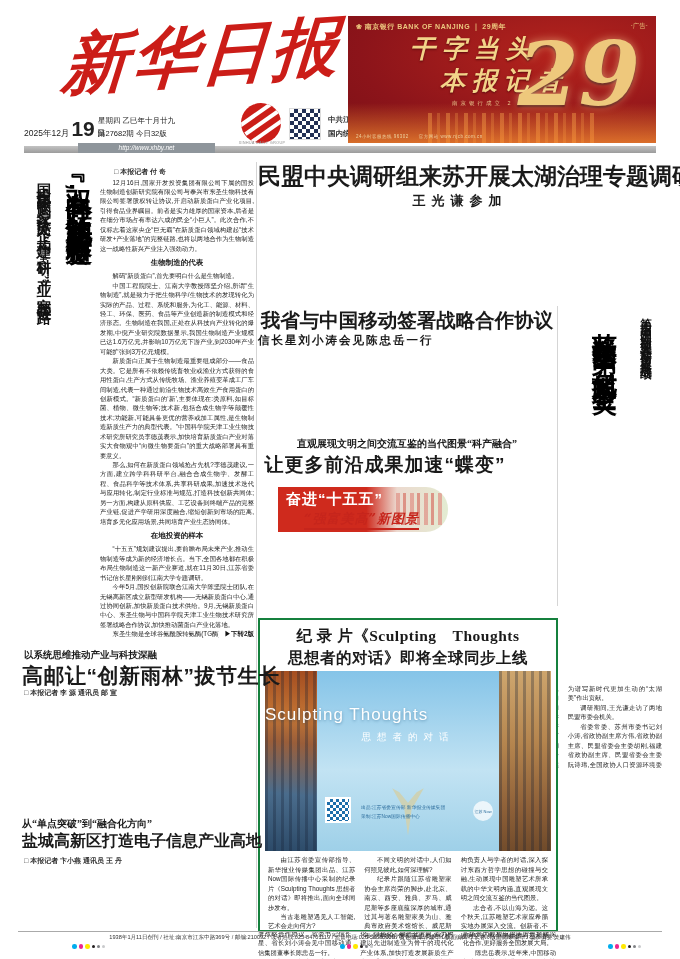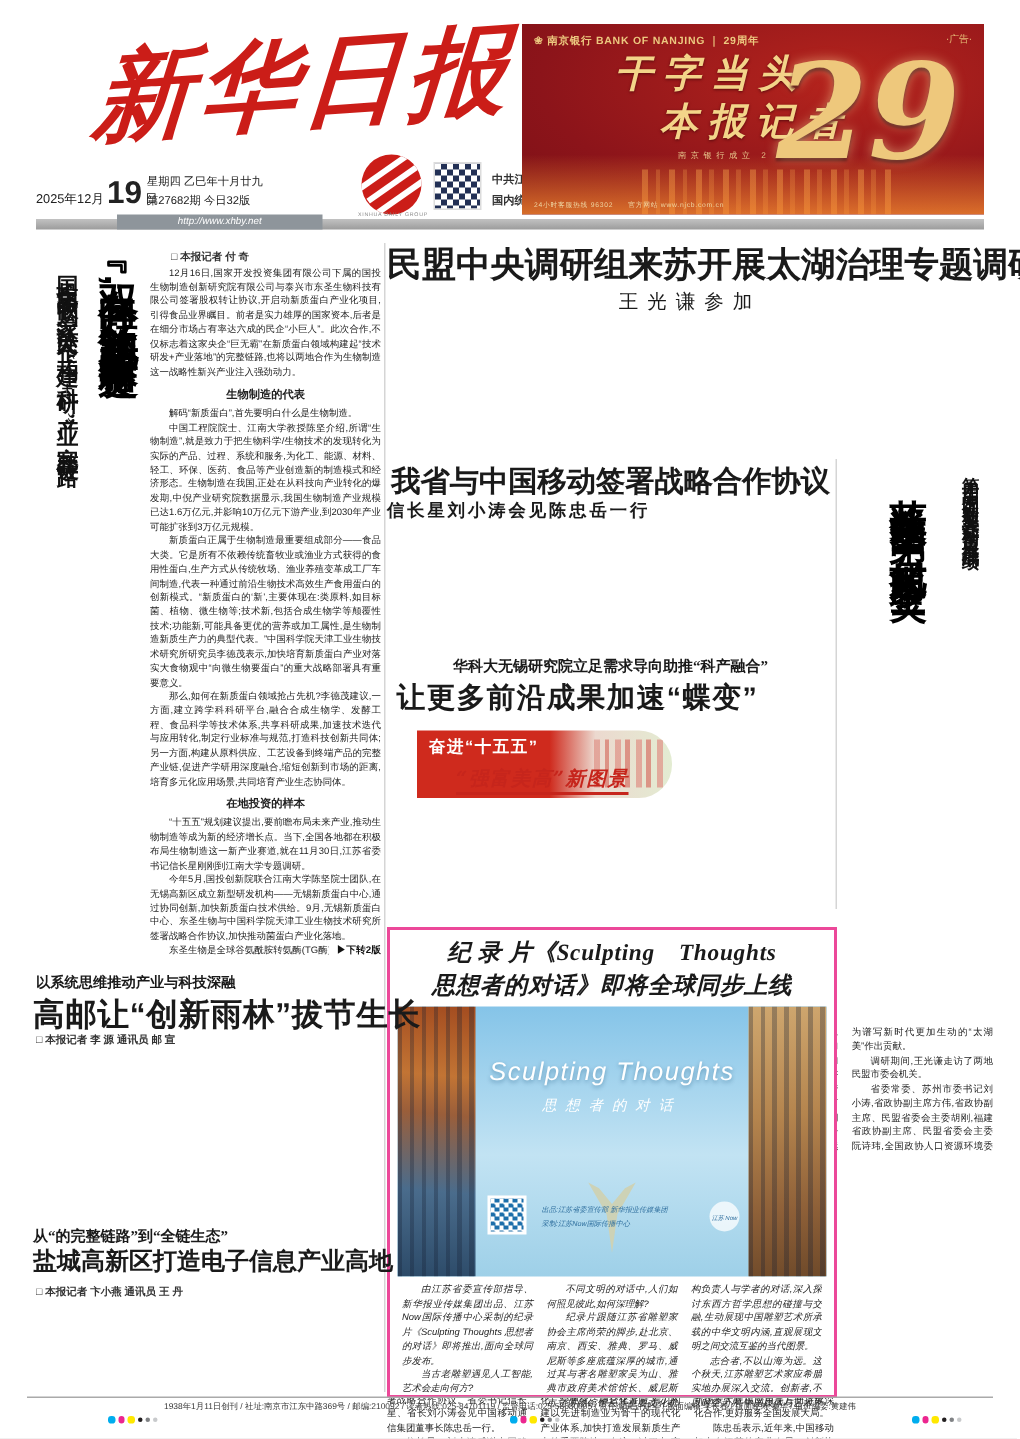--- a/index.html
+++ b/index.html
@@ -48,49 +48,49 @@
   .jump-abs{position:absolute;right:0;bottom:0;background:#fff;padding-left:5px;font-weight:700;font-size:6.5px;color:#111;}
   .cols-3{column-count:3;column-gap:9px;}
   .cols-4{column-count:4;column-gap:9px;}
   .rule-v{width:1px;background:#d5d5d5;}
   
   .lead-kicker{left:17px;top:172px;height:468px;width:36px;font-family:"Liberation Serif",serif;
       font-size:14.5px;font-weight:700;letter-spacing:4px;color:#111;}
   .lead-head{left:53px;top:165px;height:480px;width:44px;font-size:27px;font-weight:900;letter-spacing:3px;color:#000;}
   .lead-body{left:100px;top:167px;width:154px;height:472px;}
   .mm-head{left:258px;top:161px;width:404px;font-size:23px;font-weight:900;text-align:center;white-space:nowrap;}
-  .mm-sub{left:258px;top:192px;width:404px;font-size:13px;font-weight:400;font-family:"Liberation Serif",serif;
+  .mm-sub{left:258px;top:192px;width:404px;font-size:13px;font-weight:700;font-family:"Liberation Serif",serif;
       text-align:center;letter-spacing:6px;}
   .mm-body{left:258px;top:212px;width:404px;height:88px;}
   .mob-head{left:258px;top:307px;width:298px;font-size:19.5px;font-weight:900;text-align:center;white-space:nowrap;}
   .mob-sub{left:258px;top:333px;width:298px;font-size:11.5px;font-weight:700;font-family:"Liberation Serif",serif;
       letter-spacing:2px;}
   .mob-body{left:258px;top:350px;width:298px;height:76px;}
   .hk-kicker{left:258px;top:437px;width:298px;font-size:10px;font-weight:700;text-align:center;font-family:"Liberation Serif",serif;}
   .hk-head{left:258px;top:452px;width:254px;font-size:19px;font-weight:900;text-align:center;letter-spacing:1px;}
   .banner{left:278px;top:487px;width:170px;height:45px;border-radius:0 22px 22px 0;overflow:hidden;
       background:linear-gradient(90deg,#cf2a1d 0%,#cf2a1d 52%,#ecd9cf 70%,#e3ecd2 100%);}
-  .banner-l1{position:absolute;left:8px;top:3px;font-size:11px;font-weight:900;color:#fff;letter-spacing:1px;}
+  .banner-l1{position:absolute;left:8px;top:3px;font-size:15px;font-weight:900;color:#fff;letter-spacing:1px;}
   .banner-l2{position:absolute;left:26px;top:23px;font-size:13px;font-weight:900;color:#c6251c;
       font-family:"DejaVu Serif",serif;font-style:italic;letter-spacing:1px;border-bottom:2px solid #c6251c;}
   .banner-city{position:absolute;right:6px;top:6px;width:46px;height:32px;opacity:.75;
       background:repeating-linear-gradient(90deg,#e0958a 0 4px,transparent 4px 7px,#d87a6d 7px 10px,transparent 10px 14px);}
   
-  .sc-box{left:258px;top:618px;width:296px;height:310px;border:2px solid #ec4899;background:#fff;font-style:italic;}
+  .sc-box{left:258px;top:618px;width:296px;height:310px;border:2px solid #15803d;background:#fff;}
   .sc-head{margin:5px 6px 2px;font-size:15.5px;line-height:1.4;font-weight:900;text-align:center;
       font-family:"Liberation Serif",serif;letter-spacing:.5px;}
   .sc-poster{position:relative;margin:3px 5px;height:180px;overflow:hidden;
       background:linear-gradient(#85c4e8,#c2e3f3 55%,#9ed0e8);}
   .sc-left{position:absolute;left:0;top:0;width:52px;height:100%;
       background:linear-gradient(185deg,#a34c20 0%,#c27434 26%,#9a5e3a 40%,#4a6c8c 68%,#2c4a68 100%);}
   .sc-left::after,.sc-right::after{content:'';position:absolute;inset:0;
       background:repeating-linear-gradient(90deg, rgba(20,30,50,.30) 0 3px, transparent 3px 8px);}
   .sc-right{position:absolute;right:0;top:0;width:52px;height:100%;
       background:linear-gradient(175deg,#cfa76f 0%,#b5854e 40%,#8e6038 75%,#6f4a2a 100%);}
-  .sc-title{position:absolute;left:0;right:0;top:34px;text-align:center;color:#fff;font-size:17px;
+  .sc-title{position:absolute;left:0;right:0;top:34px;color:#fff;font-size:17px;
       letter-spacing:1px;text-shadow:0 1px 3px rgba(0,60,100,.4);}
   .sc-sub{position:absolute;left:0;right:0;top:60px;text-align:center;color:#fff;font-size:9.5px;letter-spacing:6px;}
   .sc-statue{position:absolute;left:50%;bottom:16px;width:36px;height:48px;transform:translateX(-50%);
       background:#cdd2b6;clip-path:polygon(50% 100%,40% 46%,6% 2%,26% 10%,50% 32%,74% 10%,94% 2%,60% 46%);}
   .sc-qr{position:absolute;left:60px;bottom:28px;width:26px;height:26px;background:#fff;padding:2px;
       box-sizing:border-box;}
   .sc-qr i{display:block;width:100%;height:100%;background:repeating-conic-gradient(#1c6eaa 0% 25%,#fff 0% 50%) 0 0/6px 6px;}
   .sc-credit{position:absolute;left:96px;bottom:30px;width:120px;font-size:4.8px;line-height:1.9;color:#2f6f9e;}
   .sc-logo{position:absolute;right:58px;bottom:30px;width:20px;height:20px;border-radius:50%;
       background:rgba(255,255,255,.75);font-size:4px;color:#2f6f9e;display:flex;align-items:center;justify-content:center;text-align:center;}
@@ -197,21 +197,21 @@
     </div>
 
   <div class="abs mob-head">我省与中国移动签署战略合作协议</div>
   <div class="abs mob-sub">信长星刘小涛会见陈忠岳一行</div>
   <div class="abs art-body cols-3 mob-body">
       <p>本报讯(记者 黄伟 王拓)12月17日,我省与中国移动通信集团签署战略合作协议。省委书记信长星、省长刘小涛会见中国移动通信集团董事长陈忠岳一行。</p>
       <p>信长星、刘小涛感谢中国移动多年来为江苏发展作出的贡献。信长星说,当前,江苏正在深入学习贯彻党的二十届四中全会和中央经济工作会议精神,坚持智能化、绿色化、融合化方向,着力构建以先进制造业为骨干的现代化产业体系,加快打造发展新质生产力的重要阵地。在这一过程中,离不开数智技术的赋能。希望双方以此次签署新一轮战略合作协议为契机,围绕数字基础设施建设、前沿科技攻关、产业转型升级、新场景大规模应用等方面持续深化合作,更好服务全国发展大局。</p>
       <p>陈忠岳表示,近年来,中国移动加大在江苏的产业布局、创新协作,取得了丰硕成果。我们将发挥自身所长,聚焦江苏推动科技创新和产业创新深度融合的需要,进一步拓展相关领域合作,培育更多新的增长点,助力江苏高质量发展继续走在前列。</p>
     </div>
 
-  <div class="abs hk-kicker">华科大无锡研究院立足需求导向助推“科产融合”</div>
+  <div class="abs hk-kicker">直观展现文明之间交流互鉴的当代图景“科产融合”</div>
   <div class="abs hk-head">让更多前沿成果加速“蝶变”</div>
 
   <div class="abs banner">
     <div class="banner-city"></div>
     <div class="banner-l1">奋进“十五五”</div>
     <div class="banner-l2">“强富美高”新图景</div>
   </div>
 
   <div class="abs sc-box">
     <div class="sc-head">
@@ -242,21 +242,21 @@
       </div>
   </div>
 
   <div class="abs vert aw-kicker">第十四届中国创新创业大赛江苏创历史最佳战绩</div>
   <div class="abs vert aw-head">获奖数全国第一 包揽两个金奖</div>
 
   <div class="abs gy-kicker">以系统思维推动产业与科技深融</div>
   <div class="abs gy-head">高邮让“创新雨林”拔节生长</div>
   <div class="abs byline-row gy-byline">□ 本报记者 李 源 通讯员 邮 宣</div>
 
-  <div class="abs yc-kicker">从“的完整链路”到“全链生态”</div>
+  <div class="abs yc-kicker">从“单点突破”到“融合化方向”</div>
   <div class="abs yc-head">盐城高新区打造电子信息产业高地</div>
   <div class="abs byline-row yc-byline">□ 本报记者 卞小燕 通讯员 王 丹</div>
 
   <div class="abs foot-rule"></div>
   <div class="abs foot-line">1938年1月11日创刊  /  社址:南京市江东中路369号  /  邮编:210092  /  读者热线:025-84701119  /  监督电话:025-58680005  /  责任编辑:许建华  /  版面编辑:李长春  /  版面统筹:秦华  /  值班编委:黄建伟</div>
 
   <div class="cmyk" style="left:72px;">
     <s class="c1"></s>
       <s class="c2"></s>
       <s class="c3"></s>

